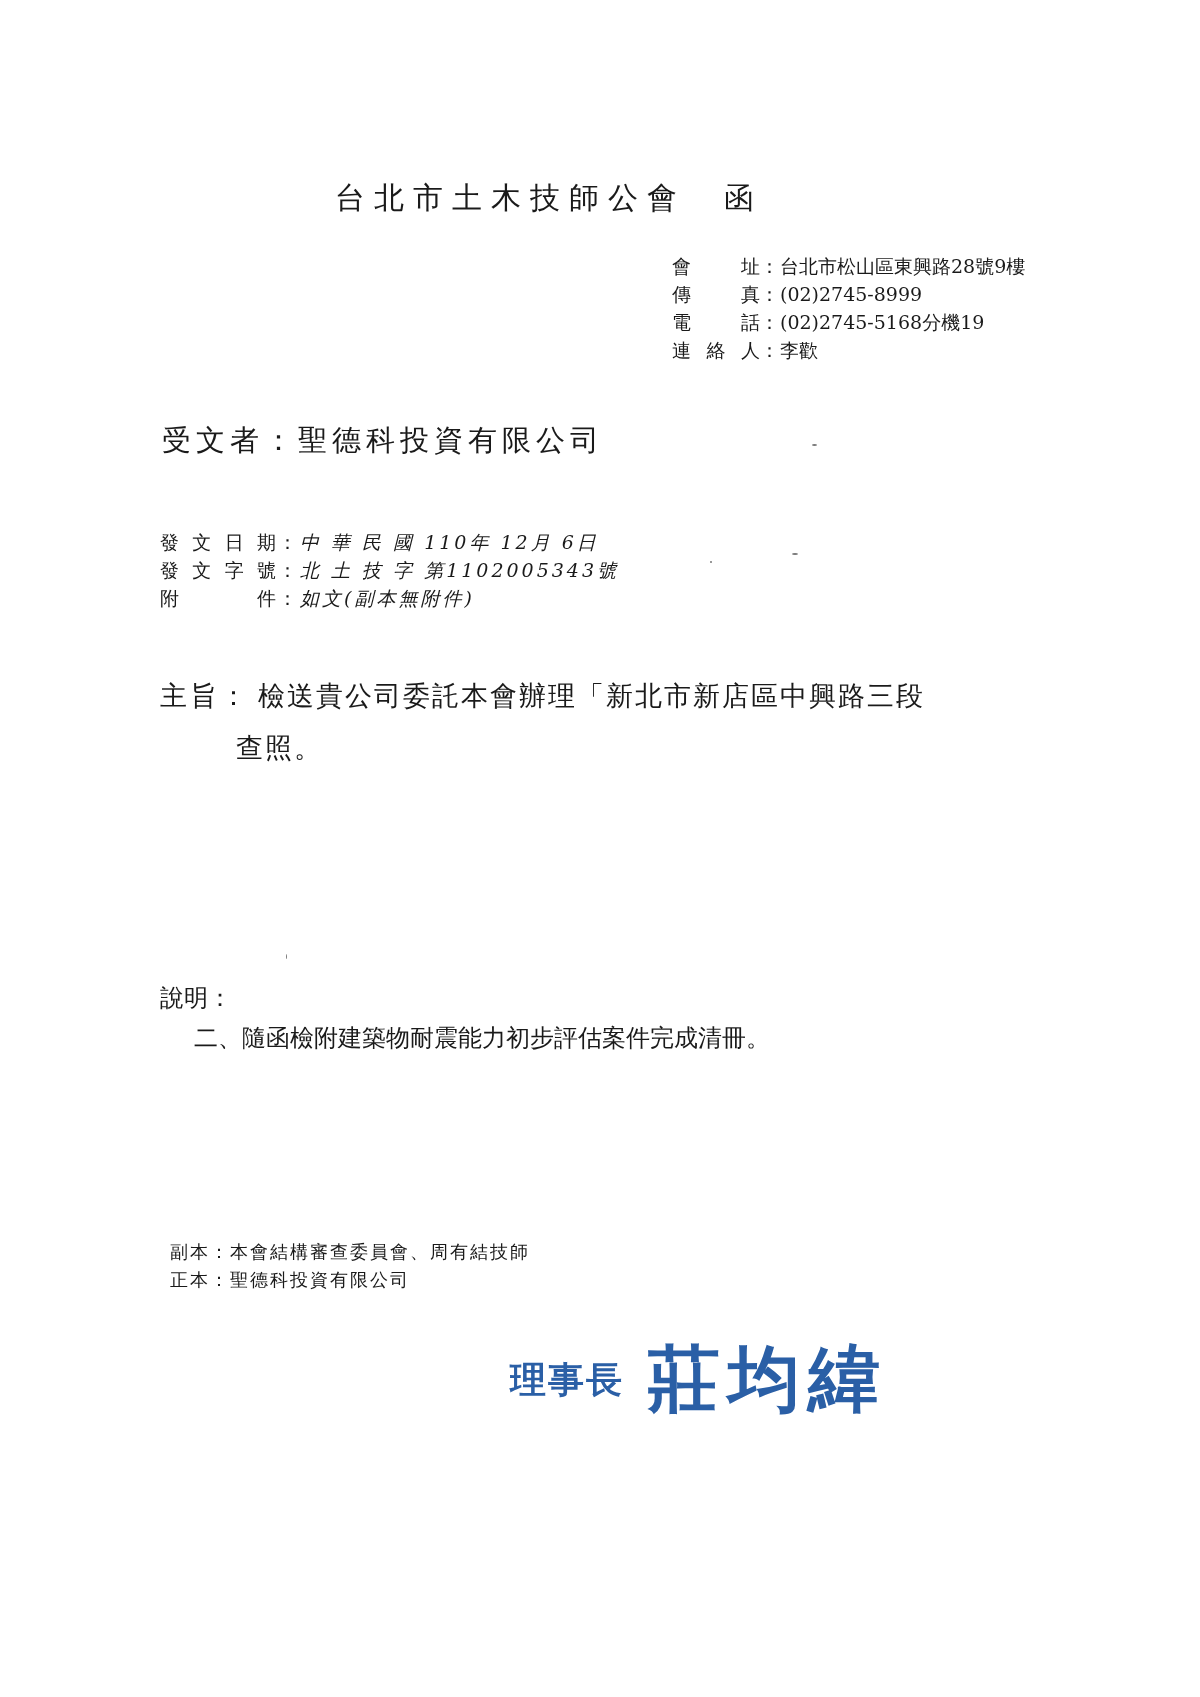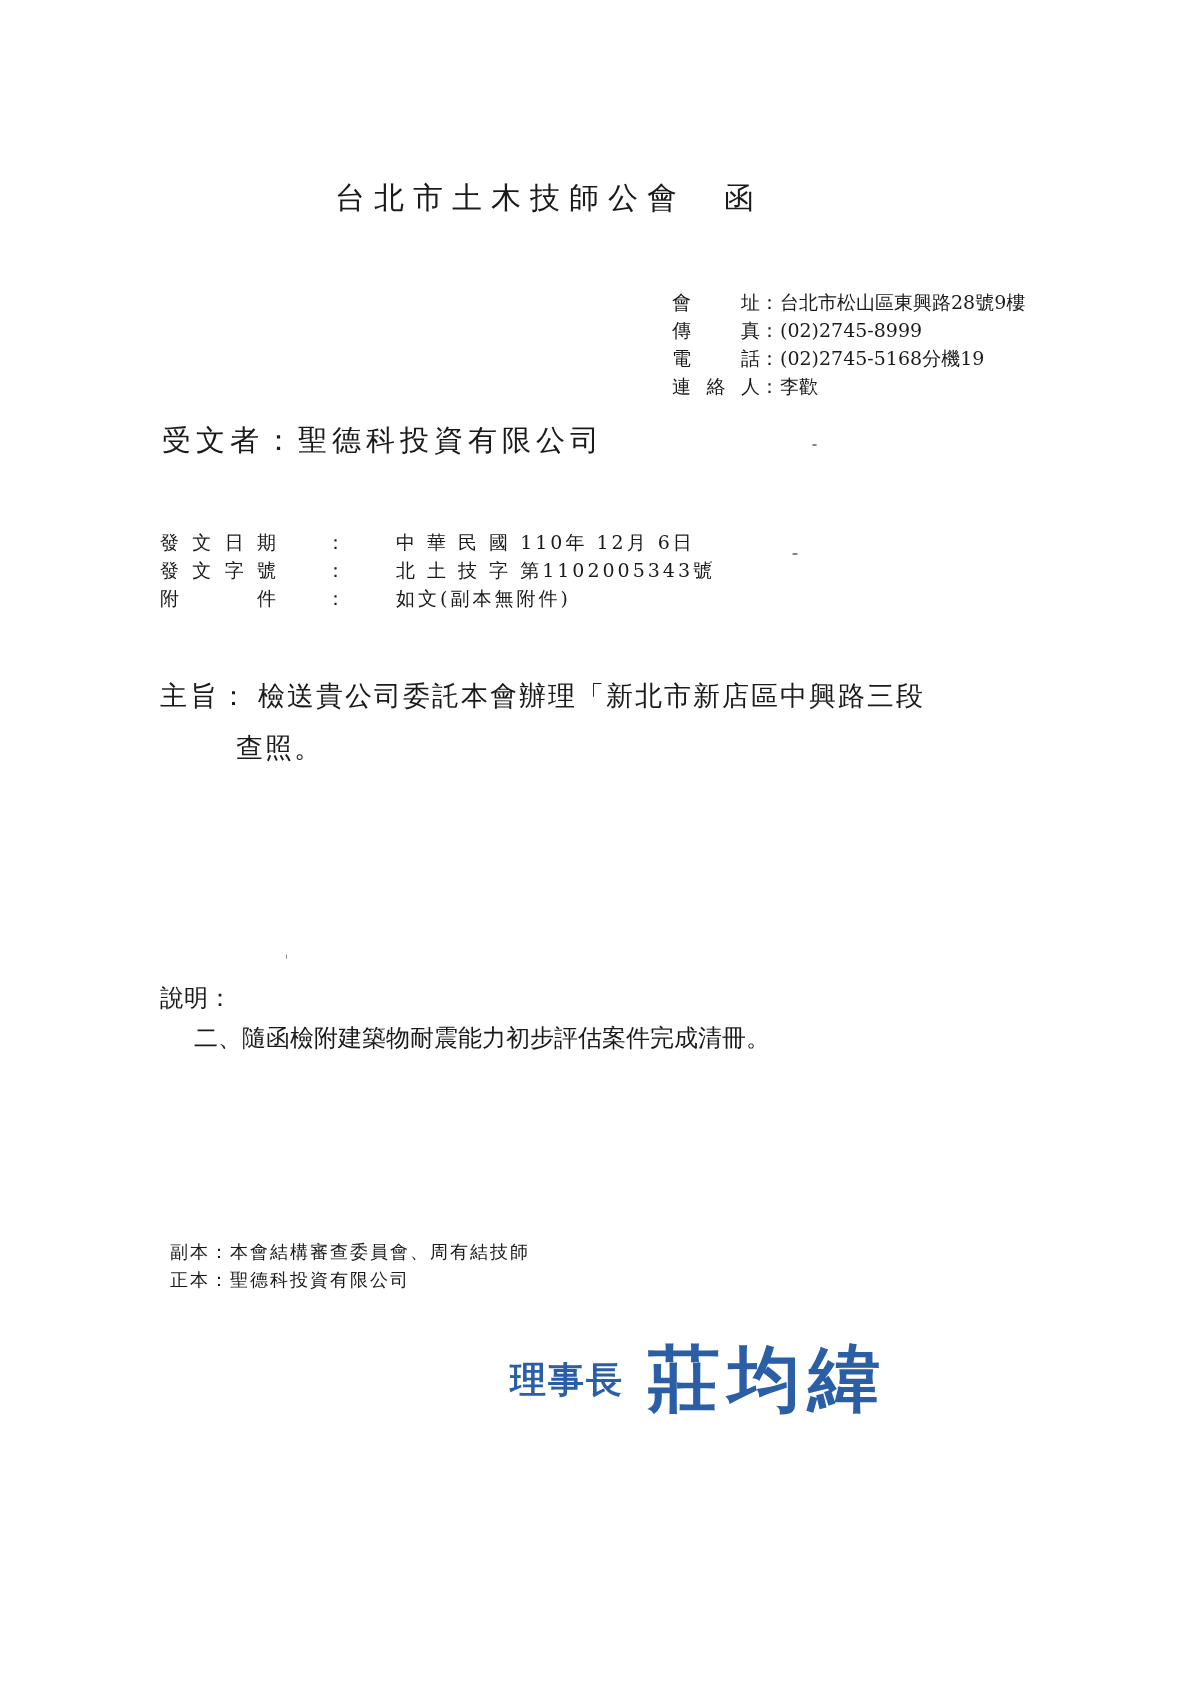--- a/index.html
+++ b/index.html
@@ -3,30 +3,30 @@
   <meta charset="utf-8">
   <style>
     html, body { margin: 0; padding: 0; background: #ffffff; }
     body {
       width: 1200px; height: 1697px; position: relative; overflow: hidden;
       font-family: "DejaVu Serif", "Liberation Serif", serif; color: #1a1a1a;
     }
     .abs { position: absolute; white-space: nowrap; }
     .title { left: 335px; top: 178px; font-size: 30px; letter-spacing: 9px; }
     .title .han { margin-left: 38px; }
-    .contact { left: 672px; top: 252px; font-size: 19px; line-height: 28px; margin-top: 36px; }
+    .contact { left: 672px; top: 252px; font-size: 19px; line-height: 28px; }
     .contact .row { display: flex; }
     .contact .lbl { width: 88px; display: inline-block; text-align-last: justify; }
     .contact .sep { width: 20px; display: inline-block; }
     .recipient { left: 162px; top: 421px; font-size: 29px; letter-spacing: 5px; }
     .meta { left: 160px; top: 528px; font-size: 19px; line-height: 28px; }
-    .meta .row { display: flex; gap: 48px; }
+    .meta .row { display: flex; }
     .meta .lbl { width: 118px; display: inline-block; text-align-last: justify; letter-spacing: 2px; }
     .meta .sep { width: 22px; display: inline-block; }
-    .meta .val { letter-spacing: 3px; }
+    .meta .val { letter-spacing: 3px; font-style: italic; }
     .subject { left: 160px; top: 670px; width: 880px; font-size: 27px; line-height: 52px; white-space: normal; }
     .subject .lbl { position: absolute; left: 0; top: 0; letter-spacing: 3px; }
     .subject .line { padding-left: 76px; display: block; letter-spacing: 2px; }
     .subject .line.first { padding-left: 98px; }
     .explain { left: 160px; top: 978px; font-size: 24px; line-height: 40px; }
     .explain .items { padding-left: 34px; }
     .copies { left: 170px; top: 1238px; font-size: 18px; line-height: 28px; letter-spacing: 2px; }
     .signature { left: 510px; top: 1332px; color: #2a5fa6; font-family: "DejaVu Serif", serif; font-weight: bold; }
     .signature .role { font-size: 36px; letter-spacing: 2px; vertical-align: middle; }
     .signature .name { font-size: 72px; letter-spacing: 8px; margin-left: 24px; vertical-align: middle; text-align: right; }

